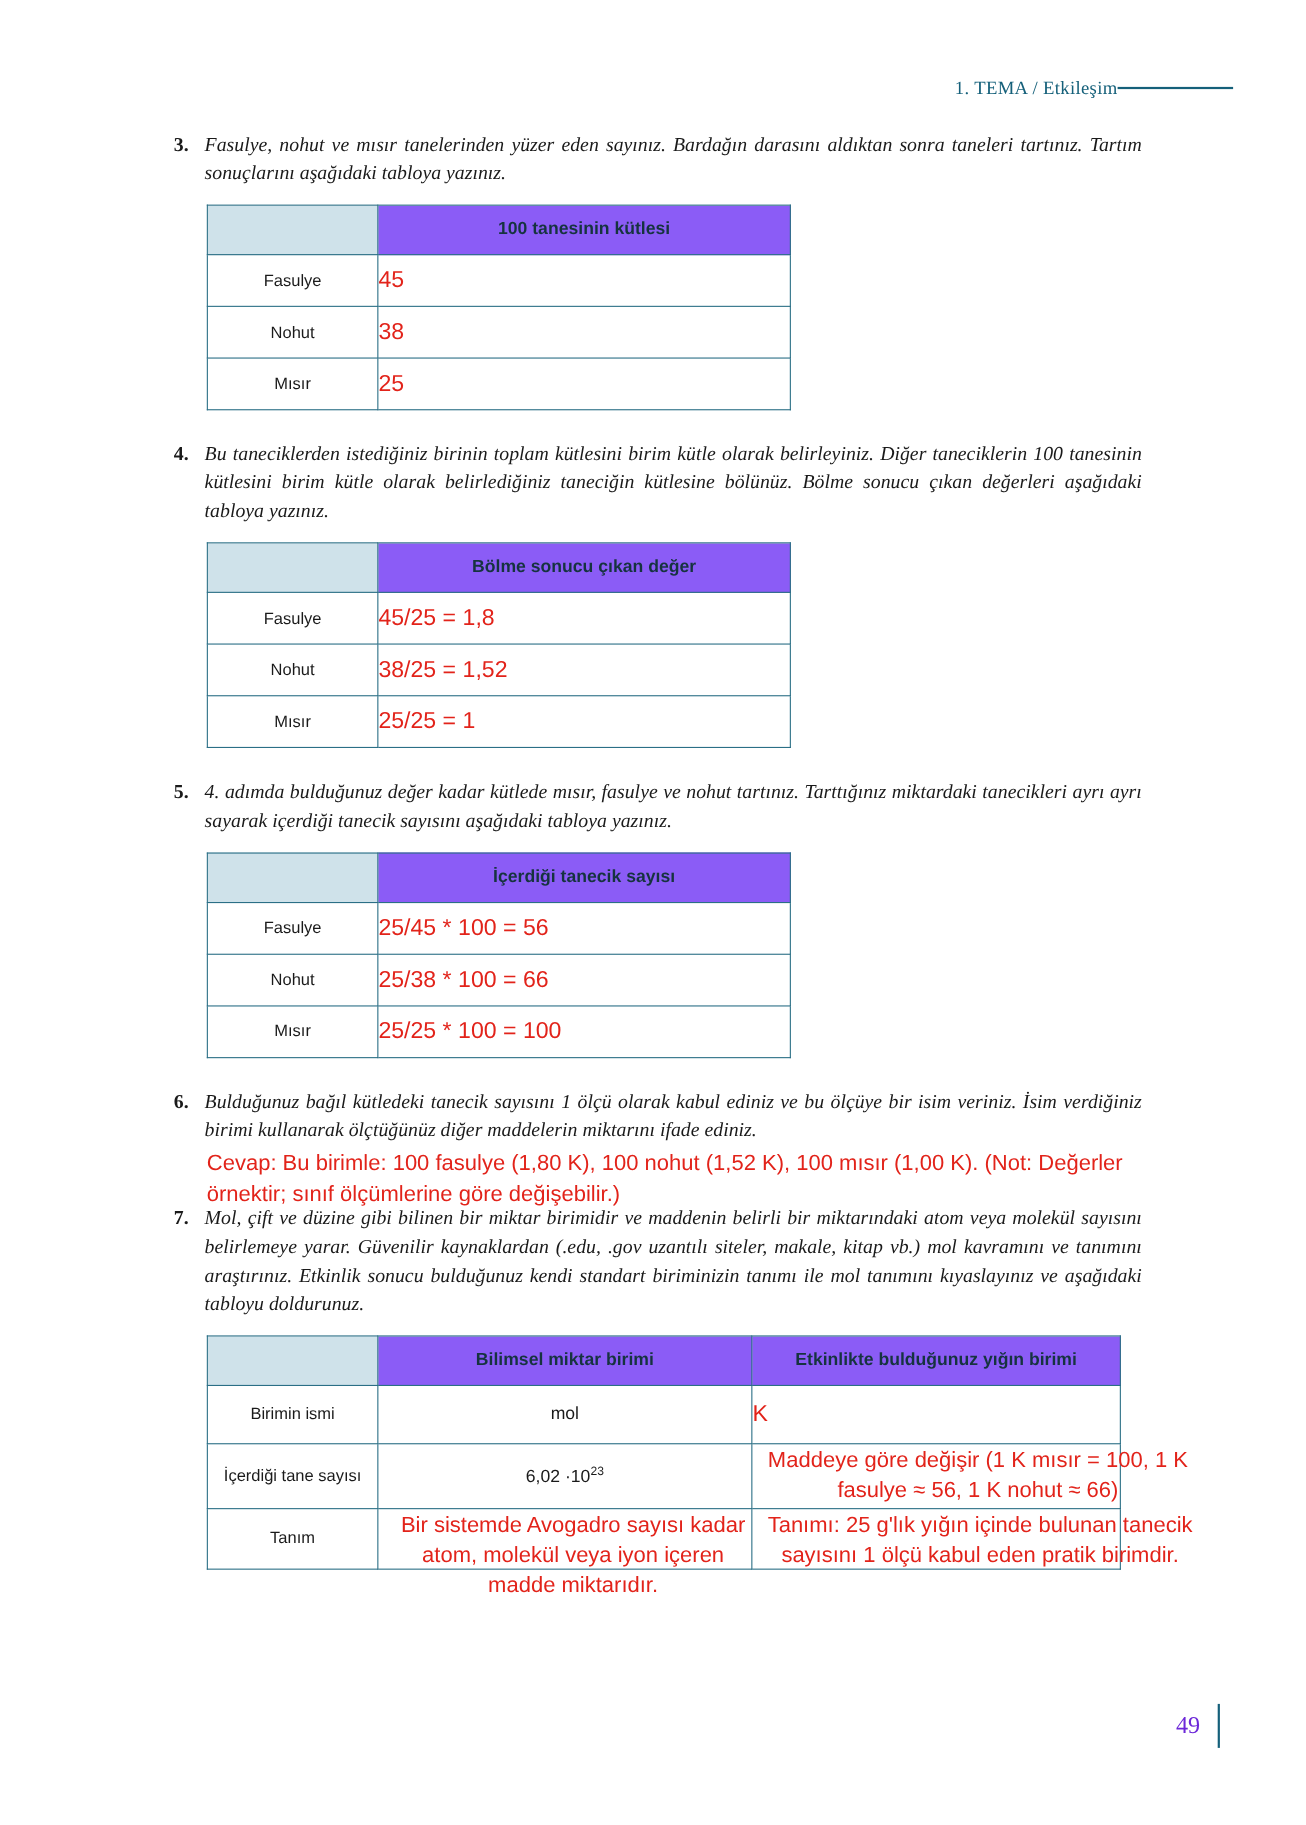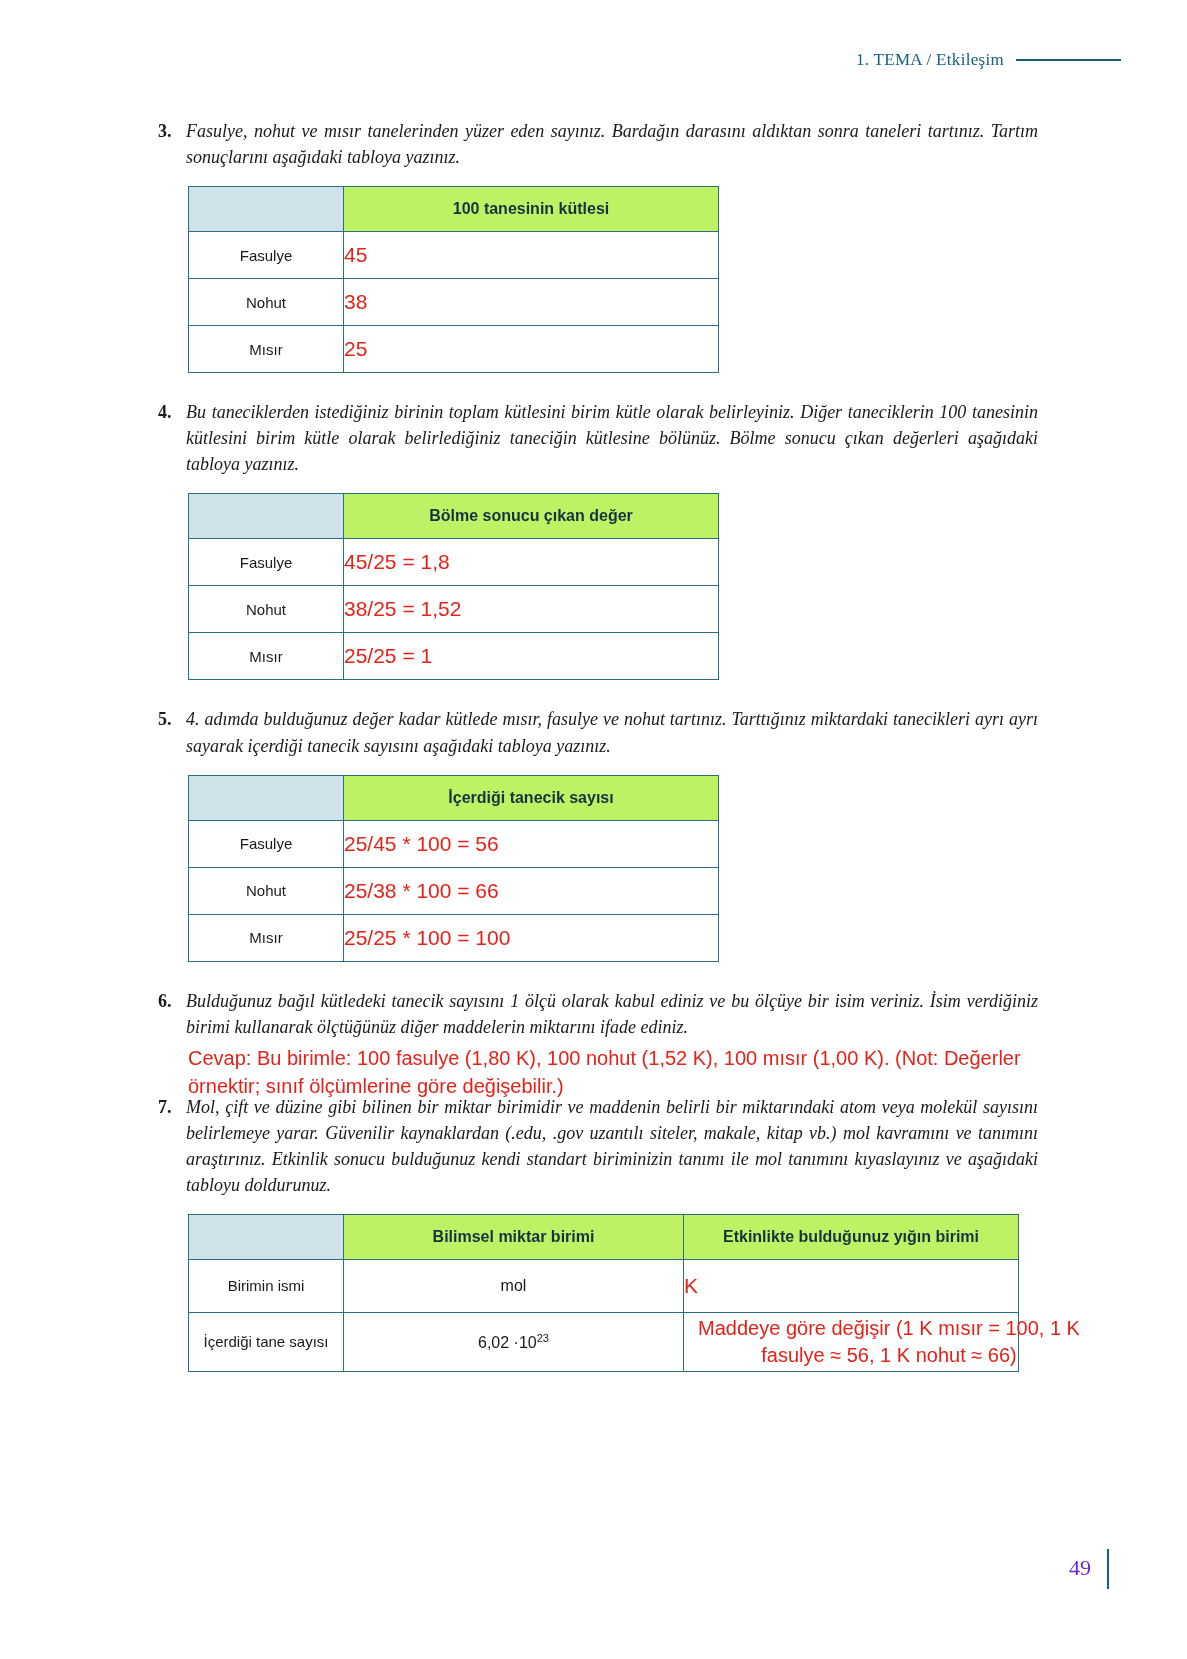--- a/index.html
+++ b/index.html
@@ -19,25 +19,24 @@
     position: relative;
     width: 1187px;
     height: 1659px;
     padding: 0;
     box-sizing: border-box;
   }
 
   
   .header {
     position: absolute;
-    top: 50px;
+    top: 70px;
     right: 66px;
     display: flex;
     align-items: center;
-    gap: 12px;
   }
   .header-text {
     font-family: "Liberation Serif", serif;
     font-size: 17px;
     color: #15607a;
     letter-spacing: 0.3px;
     white-space: nowrap;
   }
   .header-rule {
     width: 105px;
@@ -80,21 +79,21 @@
     border-collapse: collapse;
     margin: 16px 0 0 30px;
     table-layout: fixed;
   }
   table.t td, table.t th {
     border: 1.5px solid #2b6f86;
     padding: 0;
     vertical-align: middle;
   }
   .hdr {
-    background: #bef264;
+    background: #8b5cf6;
     text-align: center;
     font-family: "Liberation Sans", sans-serif;
     font-weight: bold;
     font-size: 16px;
     color: #16333f;
     height: 44px;
   }
   .hdr.empty { background: #cfe2ea; }
   .rowlabel {
     text-align: center;
@@ -319,20 +318,29 @@
       </tr>
       <tr>
         <td class="rowlabel2">İçerdiği tane sayısı</td>
         <td class="cell-center">
           <span>6,02 ·10</span><span class="sup">23</span>
         </td>
         <td class="overflow-box" style="height:58px;">
           <div class="red-long" style="left:10px; top:2px; white-space:normal; width:390px;">Maddeye göre değişir (1 K mısır = 100, 1 K fasulye ≈ 56, 1 K nohut ≈ 66)</div>
         </td>
       </tr>
+      <tr>
+        <td class="rowlabel2">Tanım</td>
+        <td class="overflow-box" style="height:54px;">
+          <div class="red-long" style="left:12px; top:2px; white-space:normal; width:330px;">Bir sistemde Avogadro sayısı kadar atom, molekül veya iyon içeren madde miktarıdır.</div>
+        </td>
+        <td class="overflow-box" style="height:54px;">
+          <div class="red-long" style="left:12px; top:2px; white-space:normal; width:390px;">Tanımı: 25 g'lık yığın içinde bulunan tanecik sayısını 1 ölçü kabul eden pratik birimdir.</div>
+        </td>
+      </tr>
     </tbody>
       </table>
 
   </div>
 
   <div class="pagenum">49</div>
   <div class="pagenum-rule"></div>
 
 </div>
 

